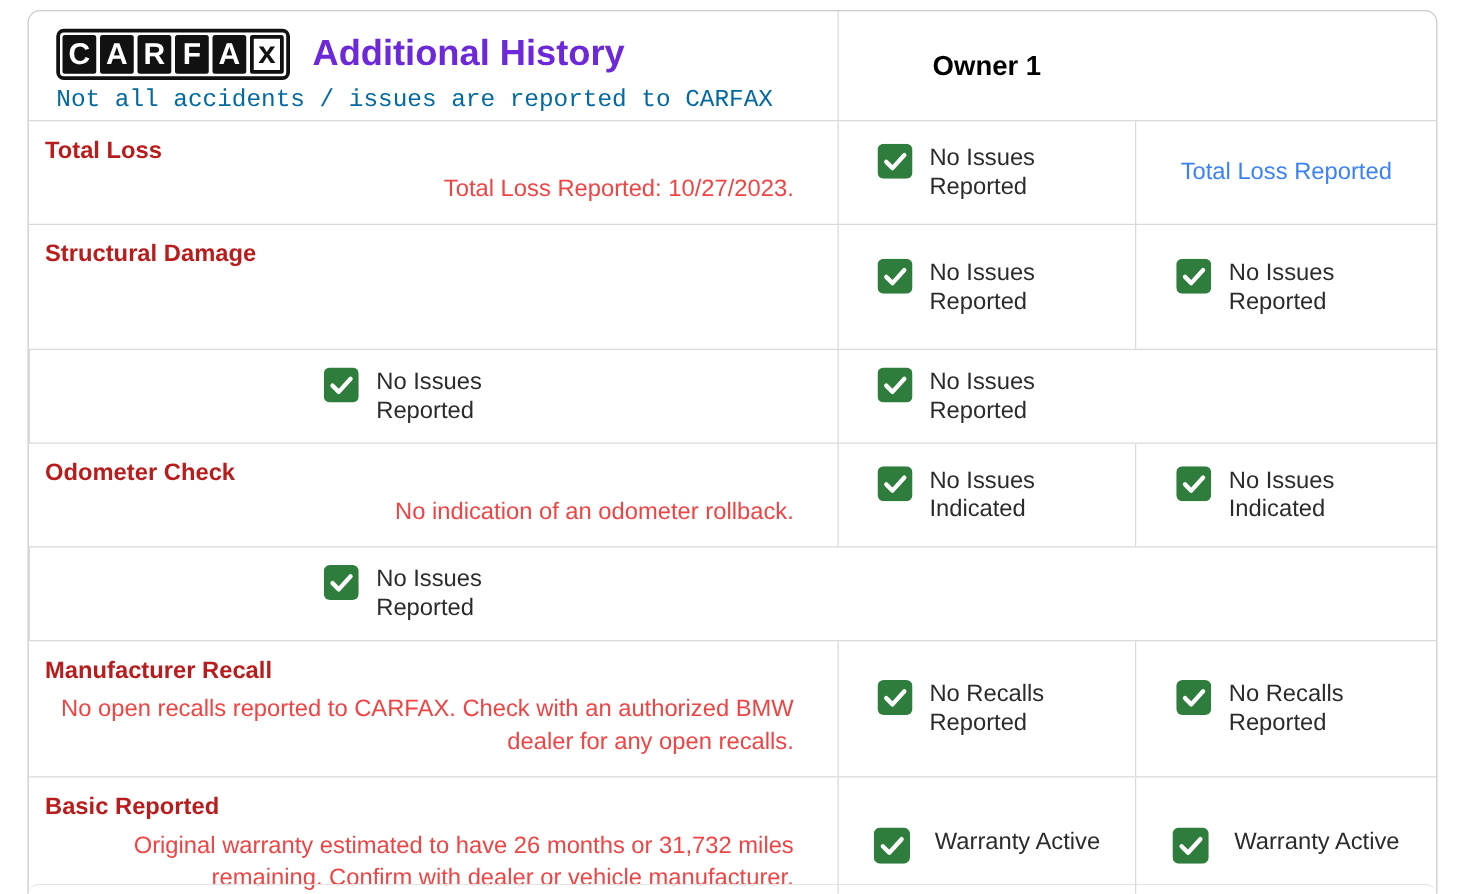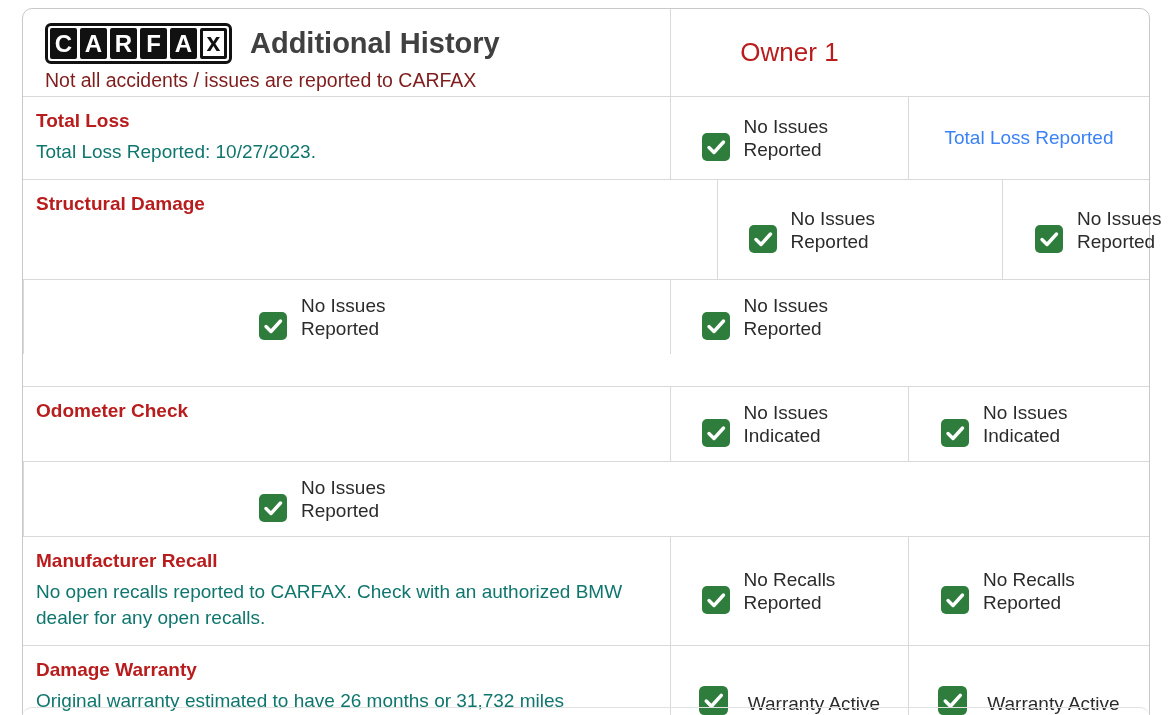--- a/index.html
+++ b/index.html
@@ -30,31 +30,31 @@
   .logo-block {
     width:27px; height:31px; background:#111; color:#fff; border-radius:2px;
     display:flex; align-items:center; justify-content:center;
     font-size:24px; font-weight:700;
   }
   .logo-block.x-block {
     background:#fff; color:#111; border:3px solid #111;
     align-items:flex-end; font-size:25px; line-height:0.95; padding-bottom:1px;
   }
 
-  .main-title { font-size:29px; font-weight:700; color:#404040; }
-  .subtitle { margin-top:5px; font-size:19.5px; color:#7f1d1d; }
-
-  .owner-header { font-size:26px; font-weight:400; color:#b91c1c; }
+  .main-title { font-size:29px; font-weight:700; color:#6d28d9; }
+  .subtitle { margin-top:5px; font-size:19.5px; color:#0369a1;font-family:Liberation Mono, monospace; }
+
+  .owner-header { font-size:22px; font-weight:700; color:#000000; }
 
   
   .desc-cell { padding:13px 35px 14px 13px; }
   .row-title { font-size:19px; font-weight:700; color:#b91c1c; margin-bottom:7px; }
-  .row-desc  { font-size:19px; color:#0f766e; line-height:26px; max-width:618px; }
-
-  .status { display:flex; align-items:flex-end; gap:14px; }
+  .row-desc  { font-size:19px; color:#ef4444; line-height:26px; max-width:618px;text-align:right; }
+
+  .status { display:flex; align-items:flex-start; gap:14px; }
   .status-label { font-size:19px; color:#2b2b2b; line-height:23px; max-width:134px; }
   .status.nowrap .status-label { max-width:none; white-space:nowrap; }
   .status-text-only { font-size:19px; color:#3b82f6; }
 
   .check-icon { display:block; }
 
   .next-card {
     position:absolute; left:22px; top:707px; width:1128px; height:10px;
     border-top:1px solid #e2e2e2; border-radius:10px 10px 0 0;
   }
@@ -96,21 +96,21 @@
           <path d="M7 14.5 L12 19.5 L21.5 9" stroke="#fff" stroke-width="3.4" fill="none" stroke-linecap="round" stroke-linejoin="round"></path>
         </svg>
         <span class="status-label">No Issues Reported</span>
       </div>
     </div>
     <div class="owner-cell">
       <span class="status-text-only">Total Loss Reported</span>
     </div>
   </div>
 
-  <div class="row" style="min-height:100px;gap:47px;">
+  <div class="row" style="min-height:100px;">
     <div class="desc-cell">
       <div class="row-title">Structural Damage</div>
     </div>
     <div class="owner-cell">
       <div class="status">
         <svg class="check-icon" width="28" height="28" viewBox="0 0 28 28">
           <rect x="0" y="0" width="28" height="28" rx="5" fill="#2E7D3C"></rect>
           <path d="M7 14.5 L12 19.5 L21.5 9" stroke="#fff" stroke-width="3.4" fill="none" stroke-linecap="round" stroke-linejoin="round"></path>
         </svg>
         <span class="status-label">No Issues Reported</span>
@@ -141,23 +141,24 @@
       <div class="status">
         <svg class="check-icon" width="28" height="28" viewBox="0 0 28 28">
           <rect x="0" y="0" width="28" height="28" rx="5" fill="#2E7D3C"></rect>
           <path d="M7 14.5 L12 19.5 L21.5 9" stroke="#fff" stroke-width="3.4" fill="none" stroke-linecap="round" stroke-linejoin="round"></path>
         </svg>
         <span class="status-label">No Issues Reported</span>
       </div>
     </div>
   </div>
 
-  <div class="row" style="min-height:75px;margin-top:32px;">
+  <div class="row" style="min-height:75px;">
     <div class="desc-cell">
       <div class="row-title">Odometer Check</div>
+      <div class="row-desc">No indication of an odometer rollback.</div>
     </div>
     <div class="owner-cell">
       <div class="status">
         <svg class="check-icon" width="28" height="28" viewBox="0 0 28 28">
           <rect x="0" y="0" width="28" height="28" rx="5" fill="#2E7D3C"></rect>
           <path d="M7 14.5 L12 19.5 L21.5 9" stroke="#fff" stroke-width="3.4" fill="none" stroke-linecap="round" stroke-linejoin="round"></path>
         </svg>
         <span class="status-label">No Issues Indicated</span>
       </div>
     </div>
@@ -204,21 +205,21 @@
           <rect x="0" y="0" width="28" height="28" rx="5" fill="#2E7D3C"></rect>
           <path d="M7 14.5 L12 19.5 L21.5 9" stroke="#fff" stroke-width="3.4" fill="none" stroke-linecap="round" stroke-linejoin="round"></path>
         </svg>
         <span class="status-label">No Recalls Reported</span>
       </div>
     </div>
   </div>
 
   <div class="row" style="min-height:101px;">
     <div class="desc-cell">
-      <div class="row-title">Damage Warranty</div>
+      <div class="row-title">Basic Reported</div>
       <div class="row-desc">Original warranty estimated to have 26 months or 31,732 miles remaining. Confirm with dealer or vehicle manufacturer.</div>
     </div>
     <div class="owner-cell">
       <div class="status nowrap" style="gap:20px;">
         <svg class="check-icon" width="29" height="29" viewBox="0 0 28 28">
           <rect x="0" y="0" width="28" height="28" rx="5" fill="#2E7D3C"></rect>
           <path d="M7 14.5 L12 19.5 L21.5 9" stroke="#fff" stroke-width="3.4" fill="none" stroke-linecap="round" stroke-linejoin="round"></path>
         </svg>
         <span class="status-label">Warranty Active</span>
       </div>

